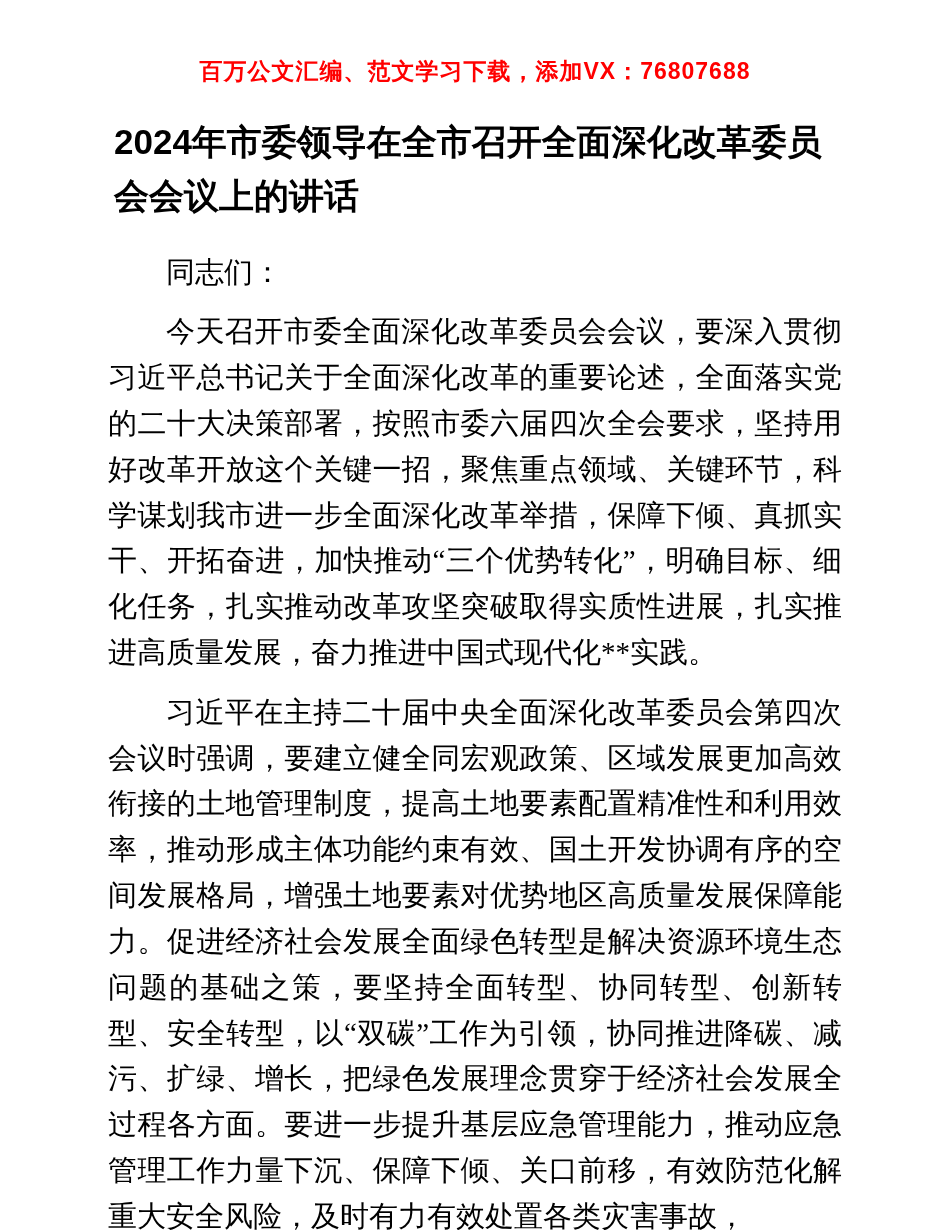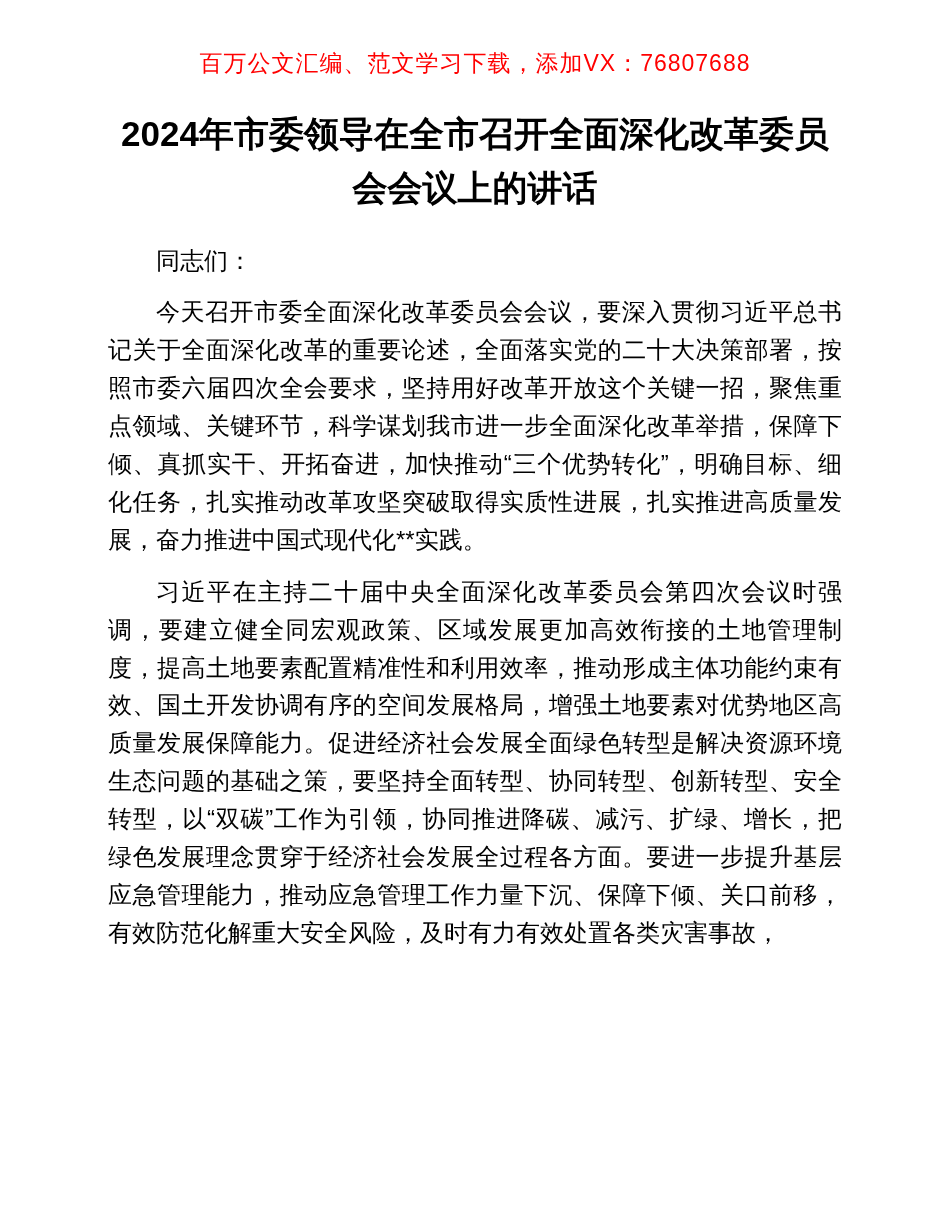--- a/index.html
+++ b/index.html
@@ -18,41 +18,41 @@
     box-sizing: border-box;
     width: 950px;
     height: 1230px;
     padding: 48px 108px 40px 108px;
     background: #ffffff;
   }
   .promo-banner {
     text-align: center;
     color: #ff0000;
     font-size: 23px;
-    font-weight: 400;
+    font-weight: 700;
     letter-spacing: 1px;
     margin-bottom: 28px;
     font-family: "Liberation Sans", "DejaVu Sans", sans-serif;
+    margin-top: 8px;
   }
   .doc-title {
-    text-align: center;
     font-size: 35px;
     font-weight: 700;
     line-height: 1.55;
     margin: 0 6px 26px 6px;
     font-family: "Liberation Sans", "DejaVu Sans", sans-serif;
   }
   .doc-body p {
-    font-size: 24px;
+    font-size: 29px;
     line-height: 1.58;
     text-align: justify;
     text-justify: inter-ideograph;
     text-indent: 2em;
     margin: 0 0 14px 0;
-    font-family: Liberation Sans, sans-serif;
+    font-family: Liberation Serif, serif;
     font-weight: 400;
   }
   .doc-body p.salutation {
     margin-bottom: 14px;
   }
 </style>
 </head>
 <body>
 
 <div class="page">

